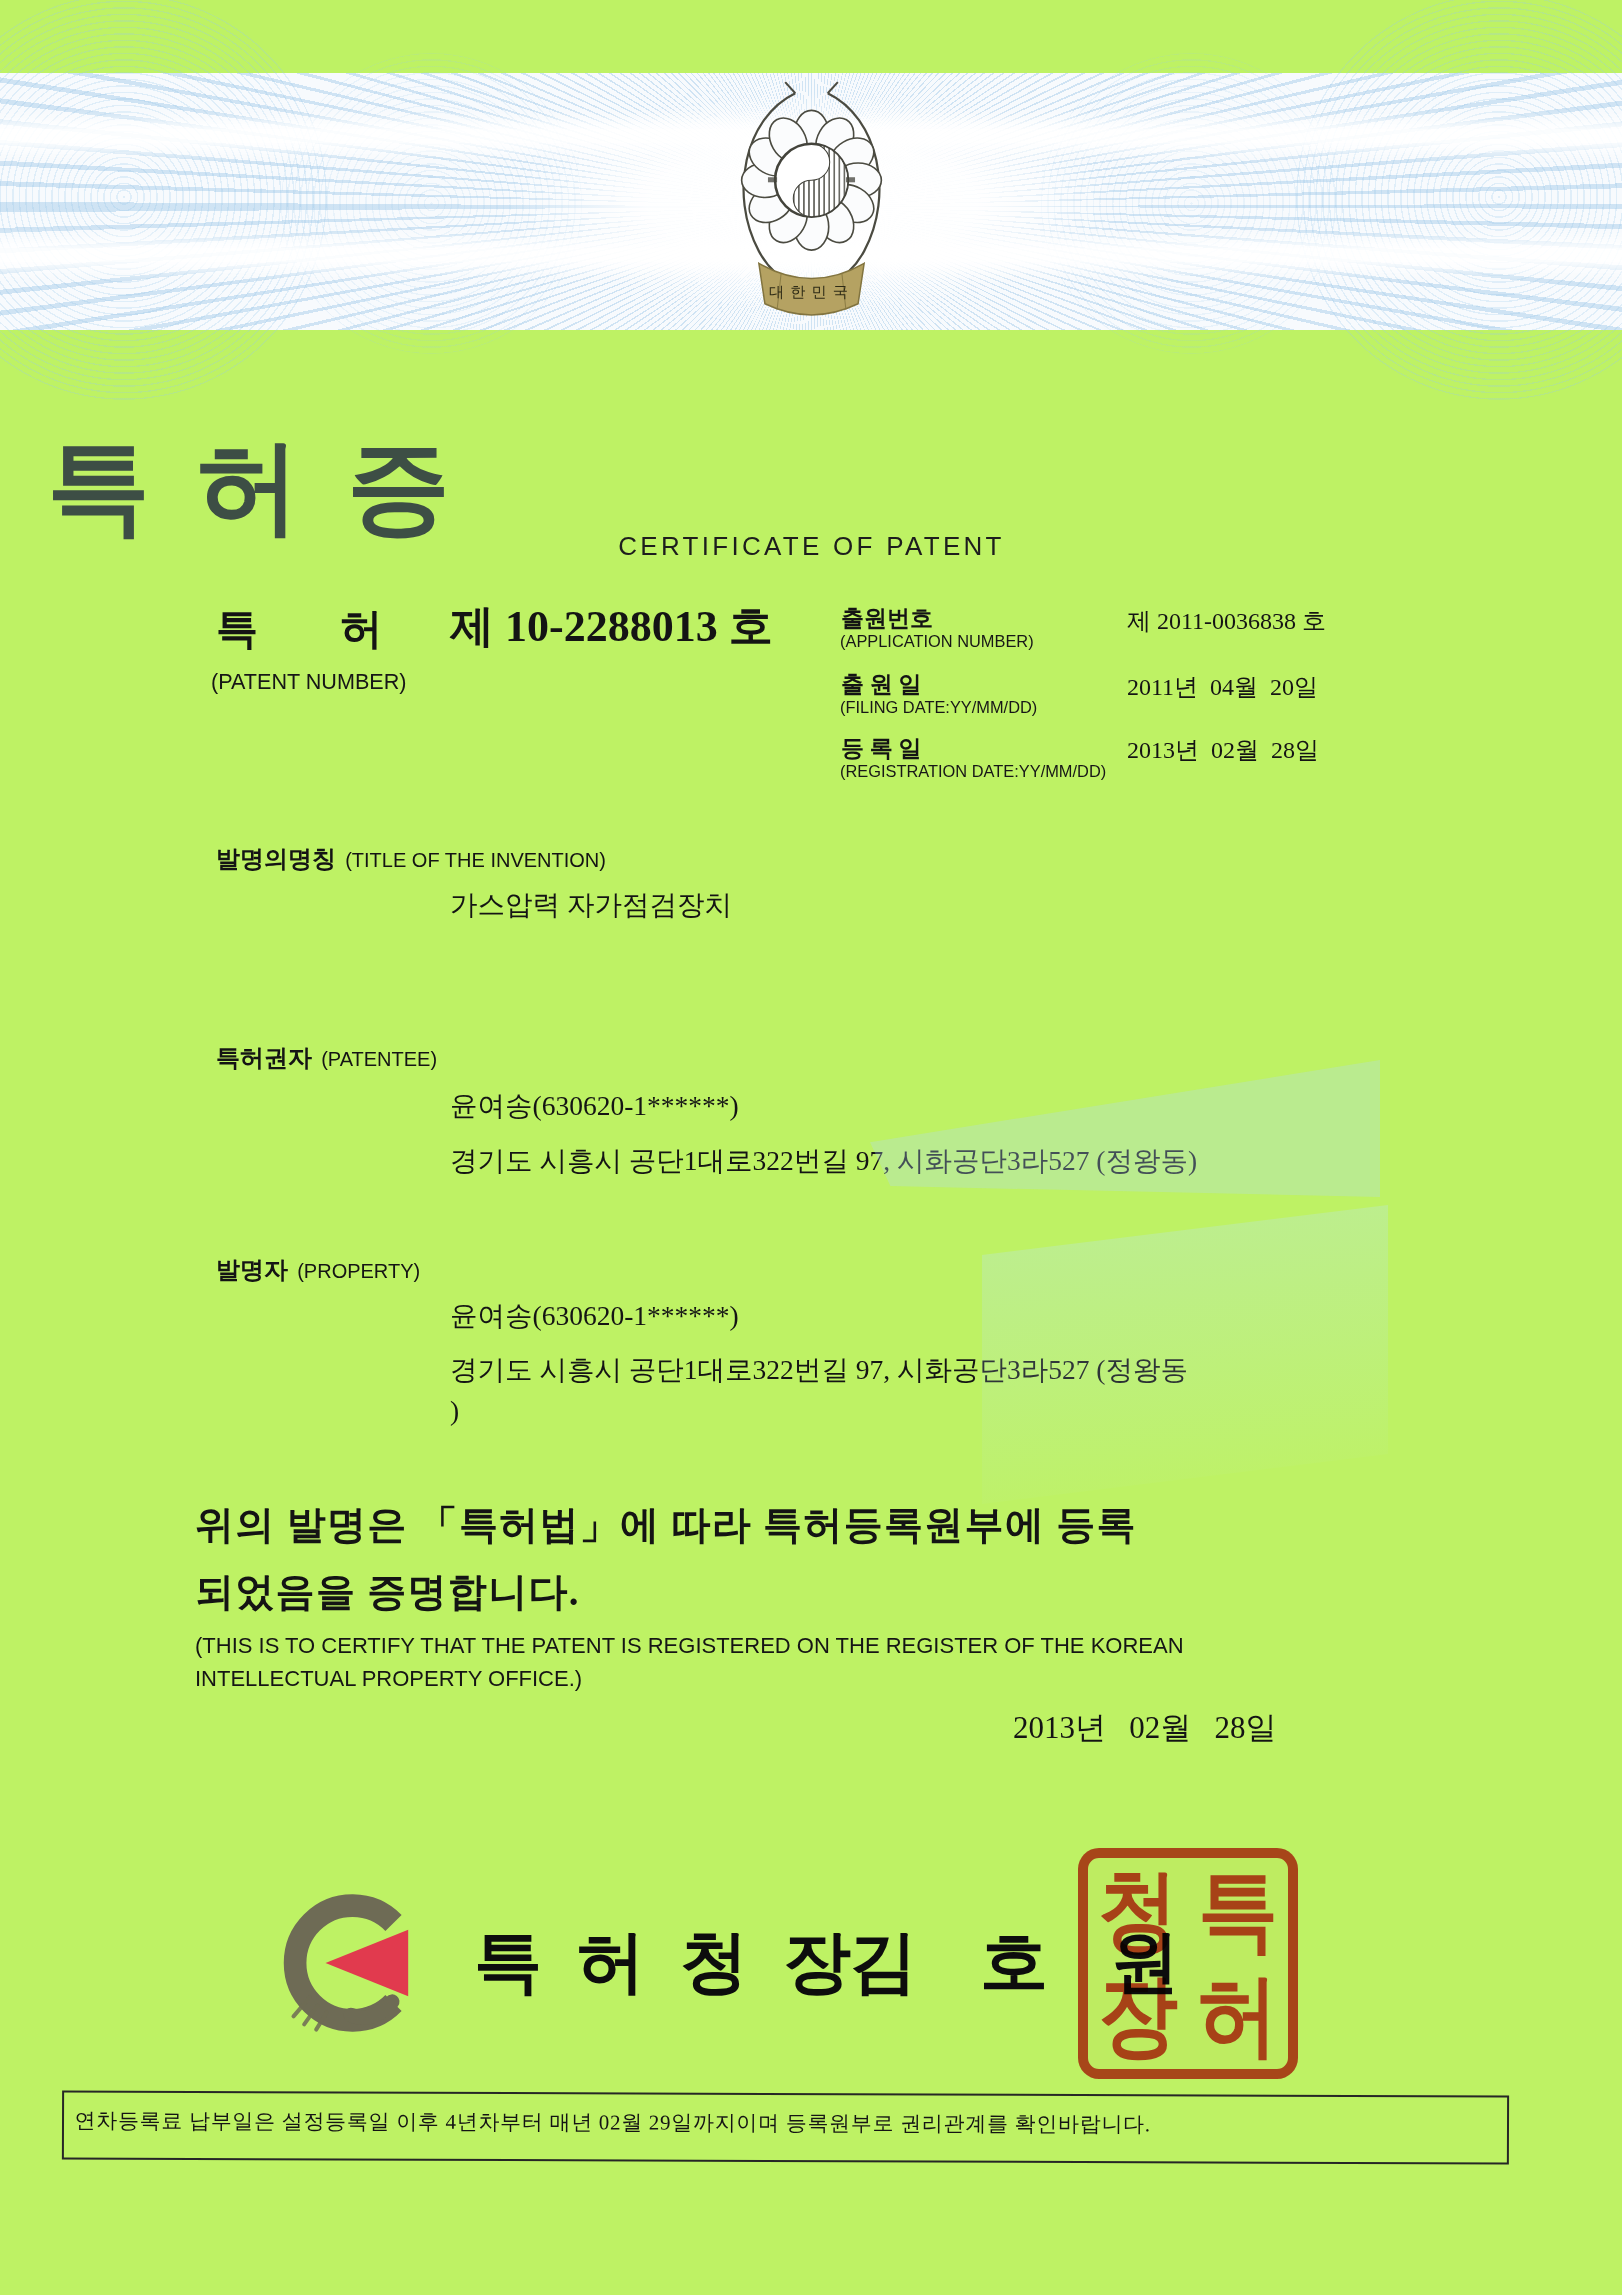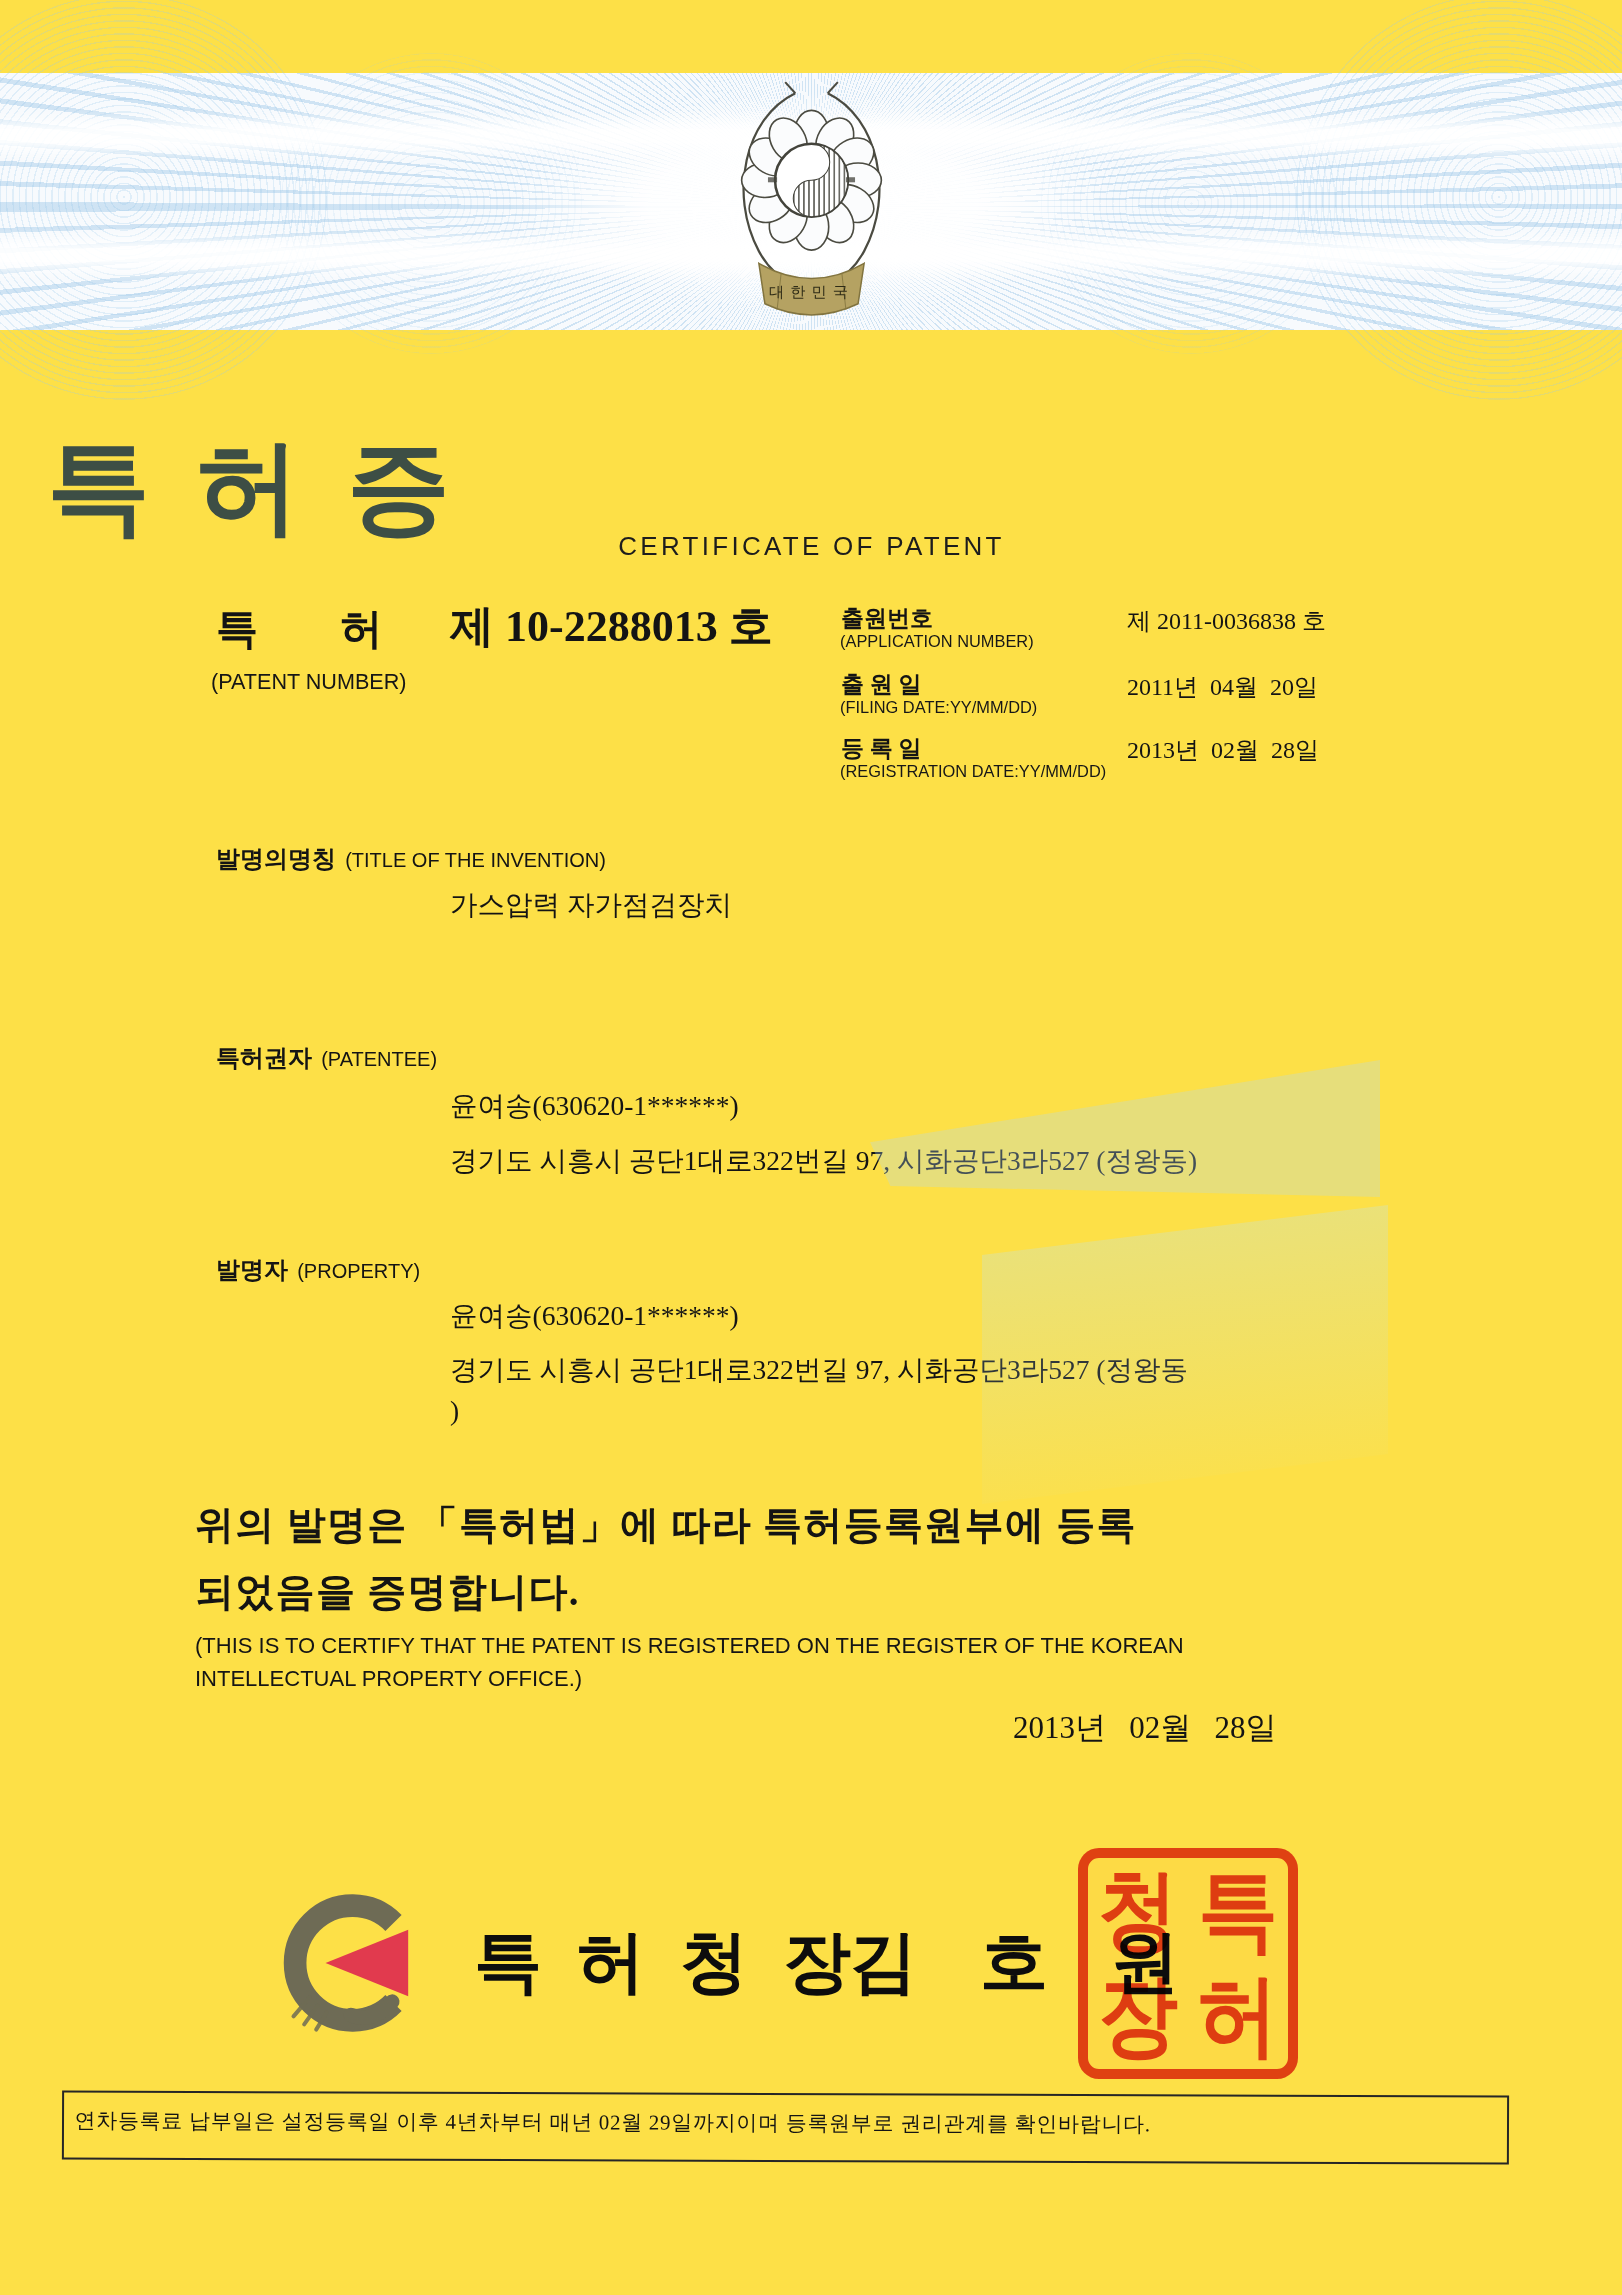--- a/index.html
+++ b/index.html
@@ -1,19 +1,19 @@
 <!DOCTYPE html>
 <html style="font-size:10.5px"><head>
 <meta charset="utf-8">
 <style>
   html,body{margin:0;padding:0;background:#e8e8ec;}
   .page{
     position:relative;
     width:1623px;height:2295px;
-    background:#fde047;
+    background:#bef264;
     font-family:"Liberation Serif","DejaVu Serif",serif;
     color:#141414;
     overflow:hidden;
   }
   
   .band{position:absolute;left:0;top:73px;width:1623px;height:257px;background:#f7fafd;}
   .band .burst{
     position:absolute;inset:0;
     background:repeating-conic-gradient(from -90deg at 50% 52%,
       rgba(141,190,228,0.50) 0deg 0.35deg,

